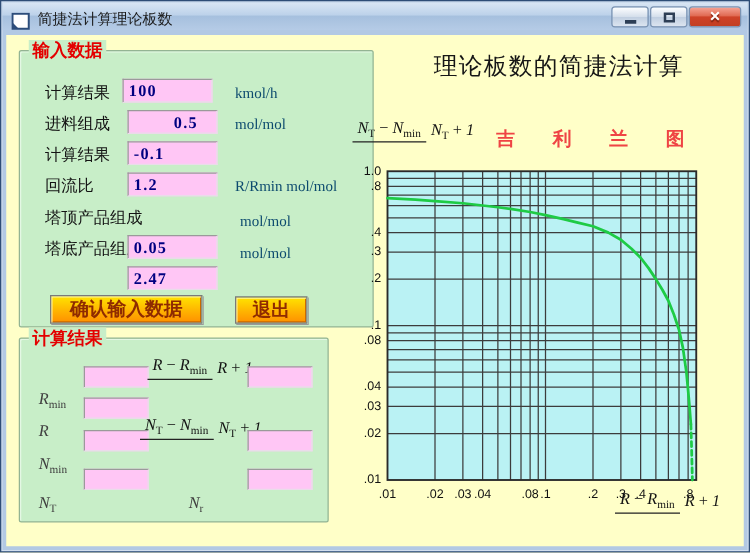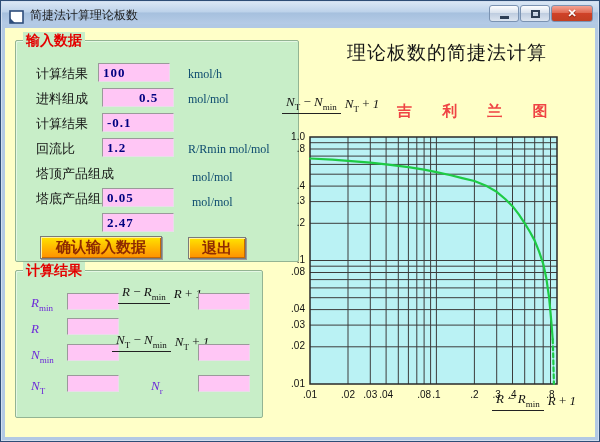--- a/index.html
+++ b/index.html
@@ -55,21 +55,21 @@
   }
   .unit{ position:absolute; font:12px "Liberation Serif", serif; color:#0c4a6e; white-space:nowrap; }
   .btn{
     position:absolute; border:1px solid #7a7a7a;
     background:linear-gradient(180deg,#ffe400 0%,#ffb400 55%,#ff9000 100%);
     box-shadow: inset 1px 1px 0 #fff3a0, inset -1px -1px 0 #c96a00, 1px 1px 0 #9a9a9a;
     color:#8f2b00; font-weight:bold; font-size:15px; cursor:pointer;
     font-family:"Liberation Sans", sans-serif;
   }
   
-  .mathlbl{ position:absolute; font:italic 13px "Liberation Serif", serif; color:#6d28d9; }
+  .mathlbl{ position:absolute; font:italic 13px "Liberation Serif", serif; color:#404040;margin-top:16px; }
   .mathlbl sub, .frac sub{ font-size:9px; font-style:normal; }
   .rfield{ position:absolute; width:52px; height:17px; }
   .frac{
     position:absolute; display:inline-flex; flex-direction:row; align-items:center;
     font:italic 13px "Liberation Serif", serif; color:#141414;
   }
   .frac .num{ padding:0 4px 1px; border-bottom:1px solid #222; white-space:nowrap; }
   .frac .den{ padding:1px 4px 0; white-space:nowrap; }
   .frac .op{ font-style:normal; }
   

